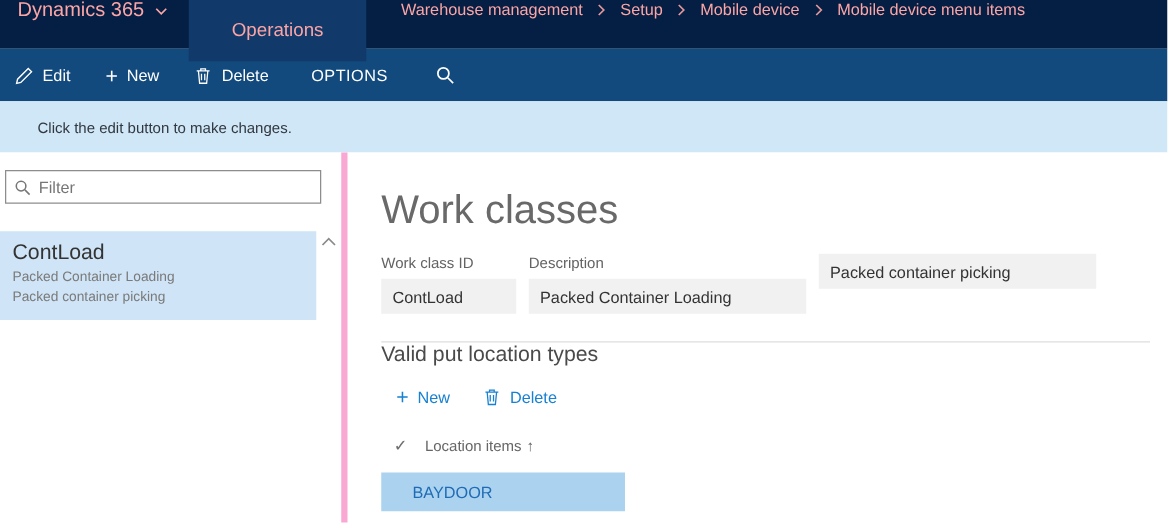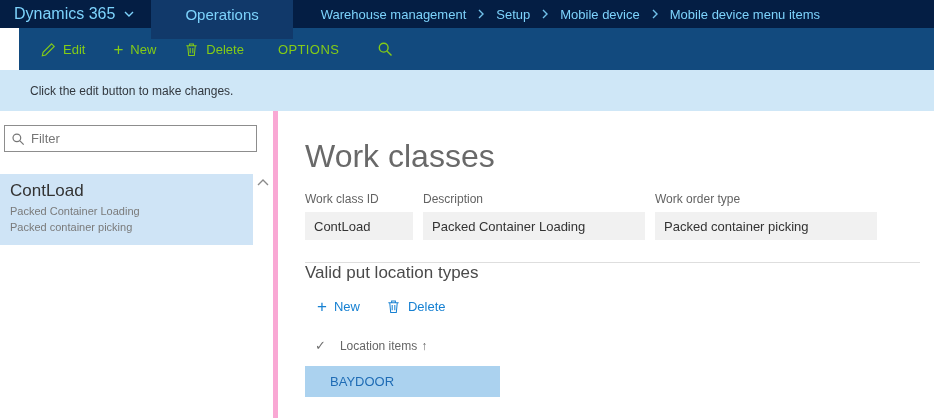--- a/index.html
+++ b/index.html
@@ -5,25 +5,25 @@
   * { box-sizing: border-box; margin: 0; padding: 0; }
   html, body { width: 934px; height: 418px; overflow: hidden; }
   body {
     font-family: "Liberation Sans", "DejaVu Sans", sans-serif;
     background: #ffffff;
     color: #333;
   }
 
   
   .topbar {
-    height: 28px;
+    height: 39px;
     background: #041e44;
     display: flex;
-    align-items: center;
-    color: #7dd3fc;
+    align-items: flex-start;
+    color: #fca5a5;
   }
   .product-seg {
     display: flex; align-items: center; gap: 8px;
     padding: 0 16px 0 14px;
     font-size: 16px;
     cursor: pointer;
   }
   .app-seg {
     display: flex; align-items: center;
     background: #11396a;
@@ -39,25 +39,23 @@
   }
   .crumb { cursor: pointer; white-space: nowrap; }
   .crumb-sep { display: flex; align-items: center; opacity: .9; }
 
   
   .actionbar {
     height: 42px;
     background: #124a7e;
     display: flex;
     align-items: center;
-    color: #84cc16;
-    font-size: 13px;
-    padding-left: 10px;
+    color: #ffffff;
+    font-size: 13px;
     gap: 4px;
-    margin-left: 19px;
   }
   .act-btn {
     display: flex; align-items: center; gap: 7px;
     padding: 0 12px;
     height: 100%;
     cursor: pointer;
     white-space: nowrap;
   }
   .act-btn .plus { font-size: 17px; font-weight: 400; line-height: 1; }
   .act-btn.options { letter-spacing: .4px; margin-left: 6px; }
@@ -314,21 +312,20 @@
     <div class="fields-row">
       <div class="field f1">
         <div class="f-label">Work class ID</div>
         <div class="f-value">ContLoad</div>
       </div>
       <div class="field f2">
         <div class="f-label">Description</div>
         <div class="f-value">Packed Container Loading</div>
       </div>
       <div class="field f3">
-        <div class="f-label">Work order type</div>
         <div class="f-value">Packed container picking</div>
       </div>
     </div>
 
     <hr class="section-divider">
 
     <h2 class="section-title">Valid put location types</h2>
 
     <div class="section-toolbar">
       <div class="blue-link">

